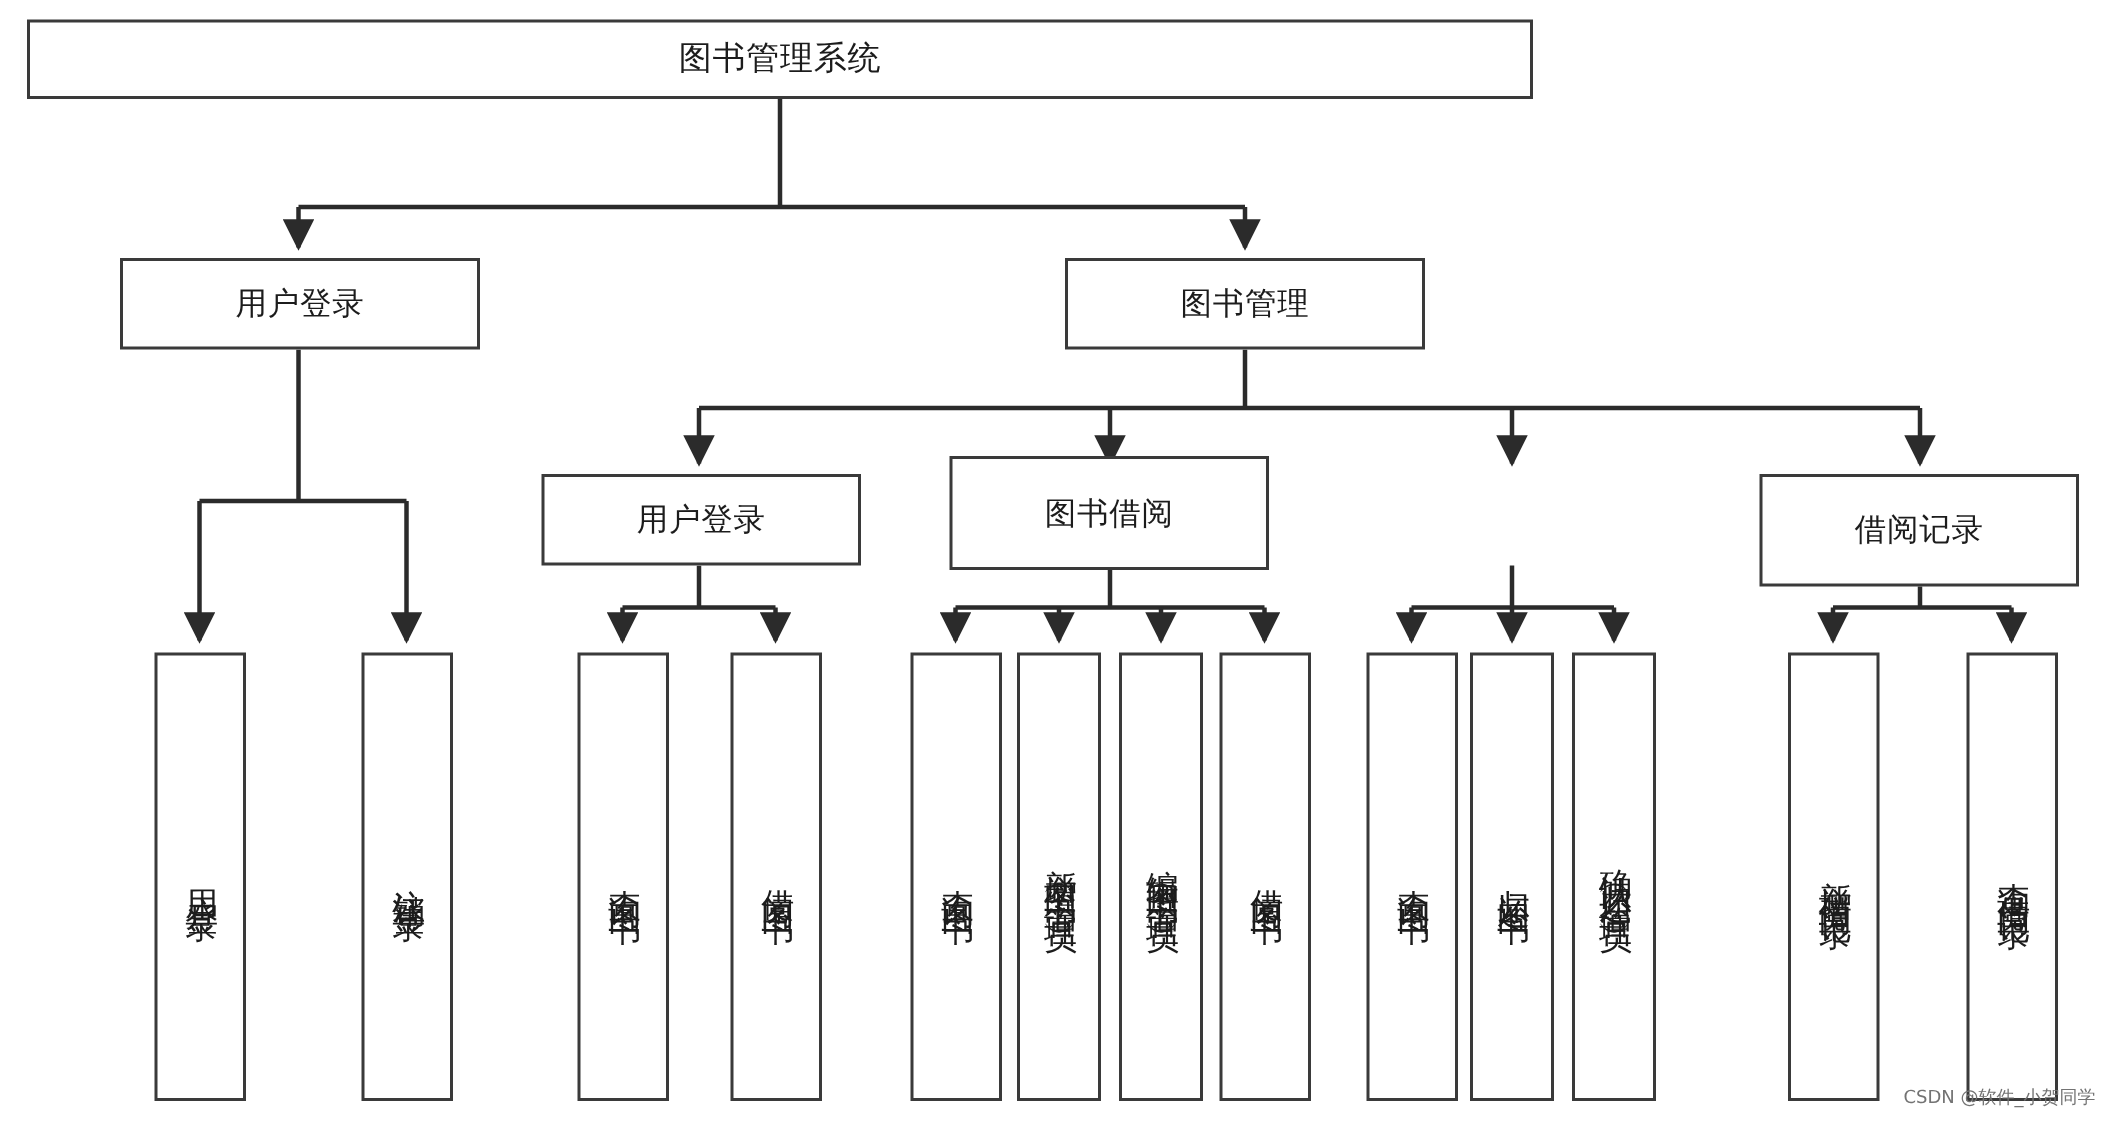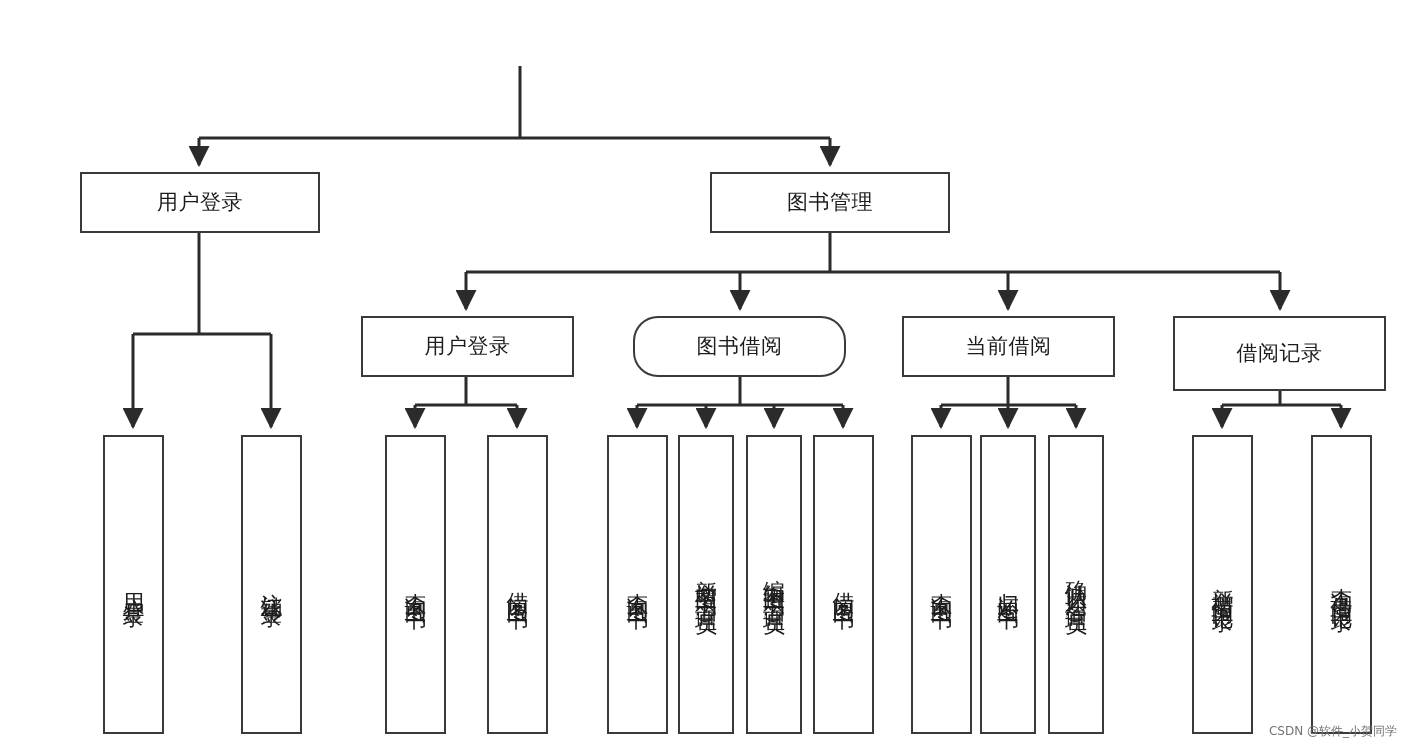--- a/index.html
+++ b/index.html
@@ -123,36 +123,36 @@
       <path d="M 1008 405 L 1008 427" marker-end="url(#arrow)"></path>
       <path d="M 1076 405 L 1076 427" marker-end="url(#arrow)"></path>
 
       <path d="M 1280 377 L 1280 405"></path>
       <path d="M 1222 405 L 1341 405"></path>
       <path d="M 1222 405 L 1222 427" marker-end="url(#arrow)"></path>
       <path d="M 1341 405 L 1341 427" marker-end="url(#arrow)"></path>
     </g>
   </svg>
 
+  <div class="node horiz root" style="left:18px; top:13px; width:1004px; height:53px;">
+    <span class="label">图书管理系统</span>
+  </div>
 
   <div class="node horiz" style="left:80px; top:172px; width:240px; height:61px;">
     <span class="label">用户登录</span>
   </div>
   <div class="node horiz" style="left:710px; top:172px; width:240px; height:61px;justify-content:center;">
     <span class="label">图书管理</span>
   </div>
 
   <div class="node horiz" style="left:361px; top:316px; width:213px; height:61px;">
     <span class="label">用户登录</span>
   </div>
-  <div class="node horiz" style="left:633px; top:316px; width:213px; height:61px;border-radius:25px;">
+  <div class="node horiz" style="left:633px; top:304px; width:213px; height:76px;">
     <span class="label">图书借阅</span>
-  </div>
-  <div class="node horiz" style="left:902px; top:316px; width:213px; height:61px;">
-    <span class="label">当前借阅</span>
   </div>
   <div class="node horiz" style="left:1173px; top:316px; width:213px; height:75px;">
     <span class="label">借阅记录</span>
   </div>
 
   <div class="node vert" style="left:103px; top:435px; width:61px; height:299px;">
     <span class="label">用户登录</span>
   </div>
   <div class="node vert" style="left:241px; top:435px; width:61px; height:299px;">
     <span class="label">注销登录</span>

